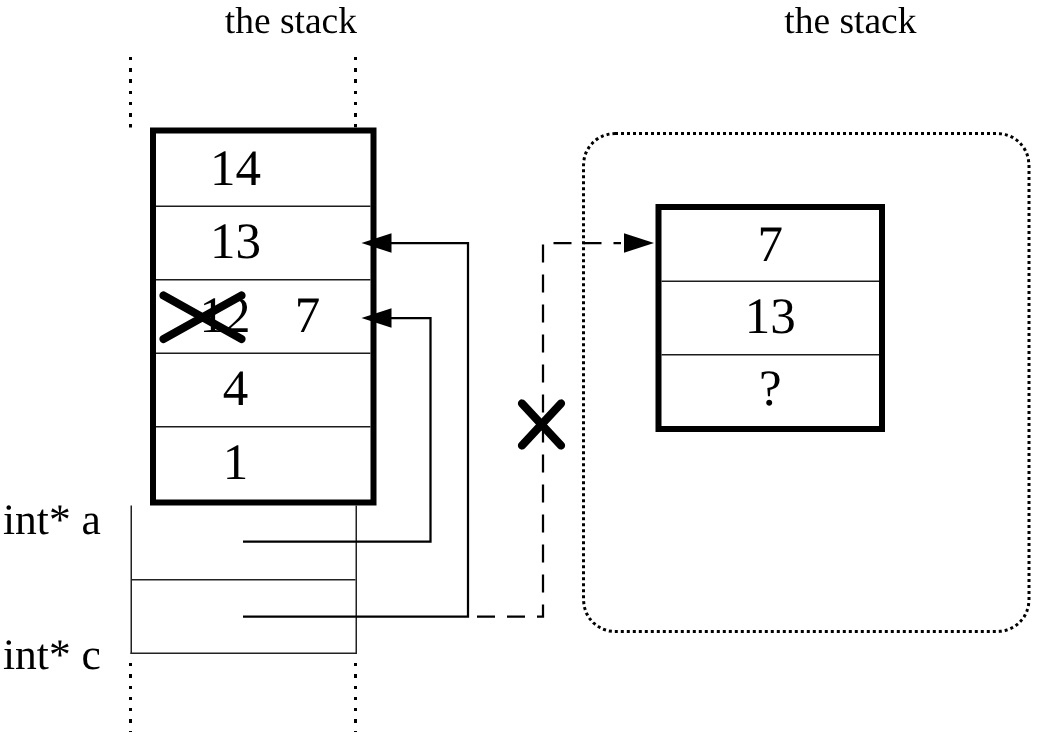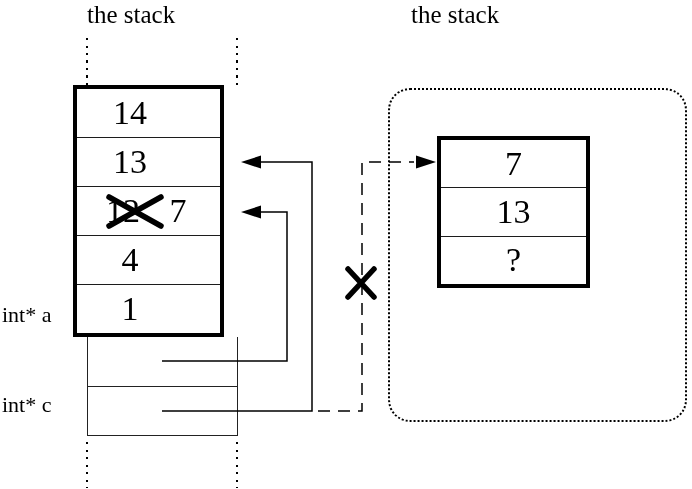--- a/index.html
+++ b/index.html
@@ -1,50 +1,50 @@
 <!DOCTYPE html>
 <html><head>
 <meta charset="utf-8">
 <style>
   html,body{margin:0;padding:0;background:#ffffff;}
   .canvas{
     position:relative;width:692px;height:489px;background:#ffffff;overflow:hidden;
     font-family:"Liberation Serif",serif;color:#000;
   }
-  .title{position:absolute;top:0;font-size:25px;line-height:30px;text-align:left;white-space:pre;}
+  .title{position:absolute;top:0;font-size:25px;line-height:30px;text-align:right;white-space:pre;}
   .title.stack{left:87px;width:151px;}
   .title.heap{left:411px;width:200px;}
 
   
   .vguide{
     position:absolute;width:2px;
     background:repeating-linear-gradient(to bottom,#000 0 2.2px,transparent 2.2px 7.5px);
   }
 
   
   .stack-box{
-    position:absolute;left:73px;top:85px;width:151px;height:252px;
+    position:absolute;left:100px;top:85px;width:151px;height:252px;
     border:4px solid #000;box-sizing:border-box;
     display:flex;flex-direction:column;background:#fff;
   }
   .srow{flex:1;position:relative;display:flex;align-items:center;border-bottom:1.5px solid #1c1c1c;}
   .srow:last-child{border-bottom:none;}
   .num{display:block;width:106px;text-align:center;font-size:34px;line-height:1;}
   .srow .old-num{position:absolute;left:0;width:92px;text-align:center;font-size:34px;line-height:1;top:50%;transform:translateY(-50%);}
   .srow .new-num{position:absolute;left:58px;width:86px;text-align:center;font-size:34px;line-height:1;top:50%;transform:translateY(-50%);}
 
   
   .below-box{
     position:absolute;left:87px;top:337px;width:151px;height:99px;
     border:1.5px solid #222;border-top:none;box-sizing:border-box;
   }
   .below-box .brow{height:49px;border-bottom:1.5px solid #222;}
   .below-box .brow:last-child{border-bottom:none;height:48px;}
 
-  .var-label{position:absolute;left:2px;font-size:22px;line-height:26px;white-space:pre;}
+  .var-label{position:absolute;left:2px;font-size:29px;line-height:26px;white-space:pre;margin-top:32px;}
 
   
   .heap-region{
     position:absolute;left:388px;top:88px;width:299px;height:334px;
     border:2px dotted #000;border-radius:22px;box-sizing:border-box;
   }
   
   .heap-box{
     position:absolute;left:437px;top:136px;width:153px;height:152px;
     border:4px solid #000;box-sizing:border-box;

